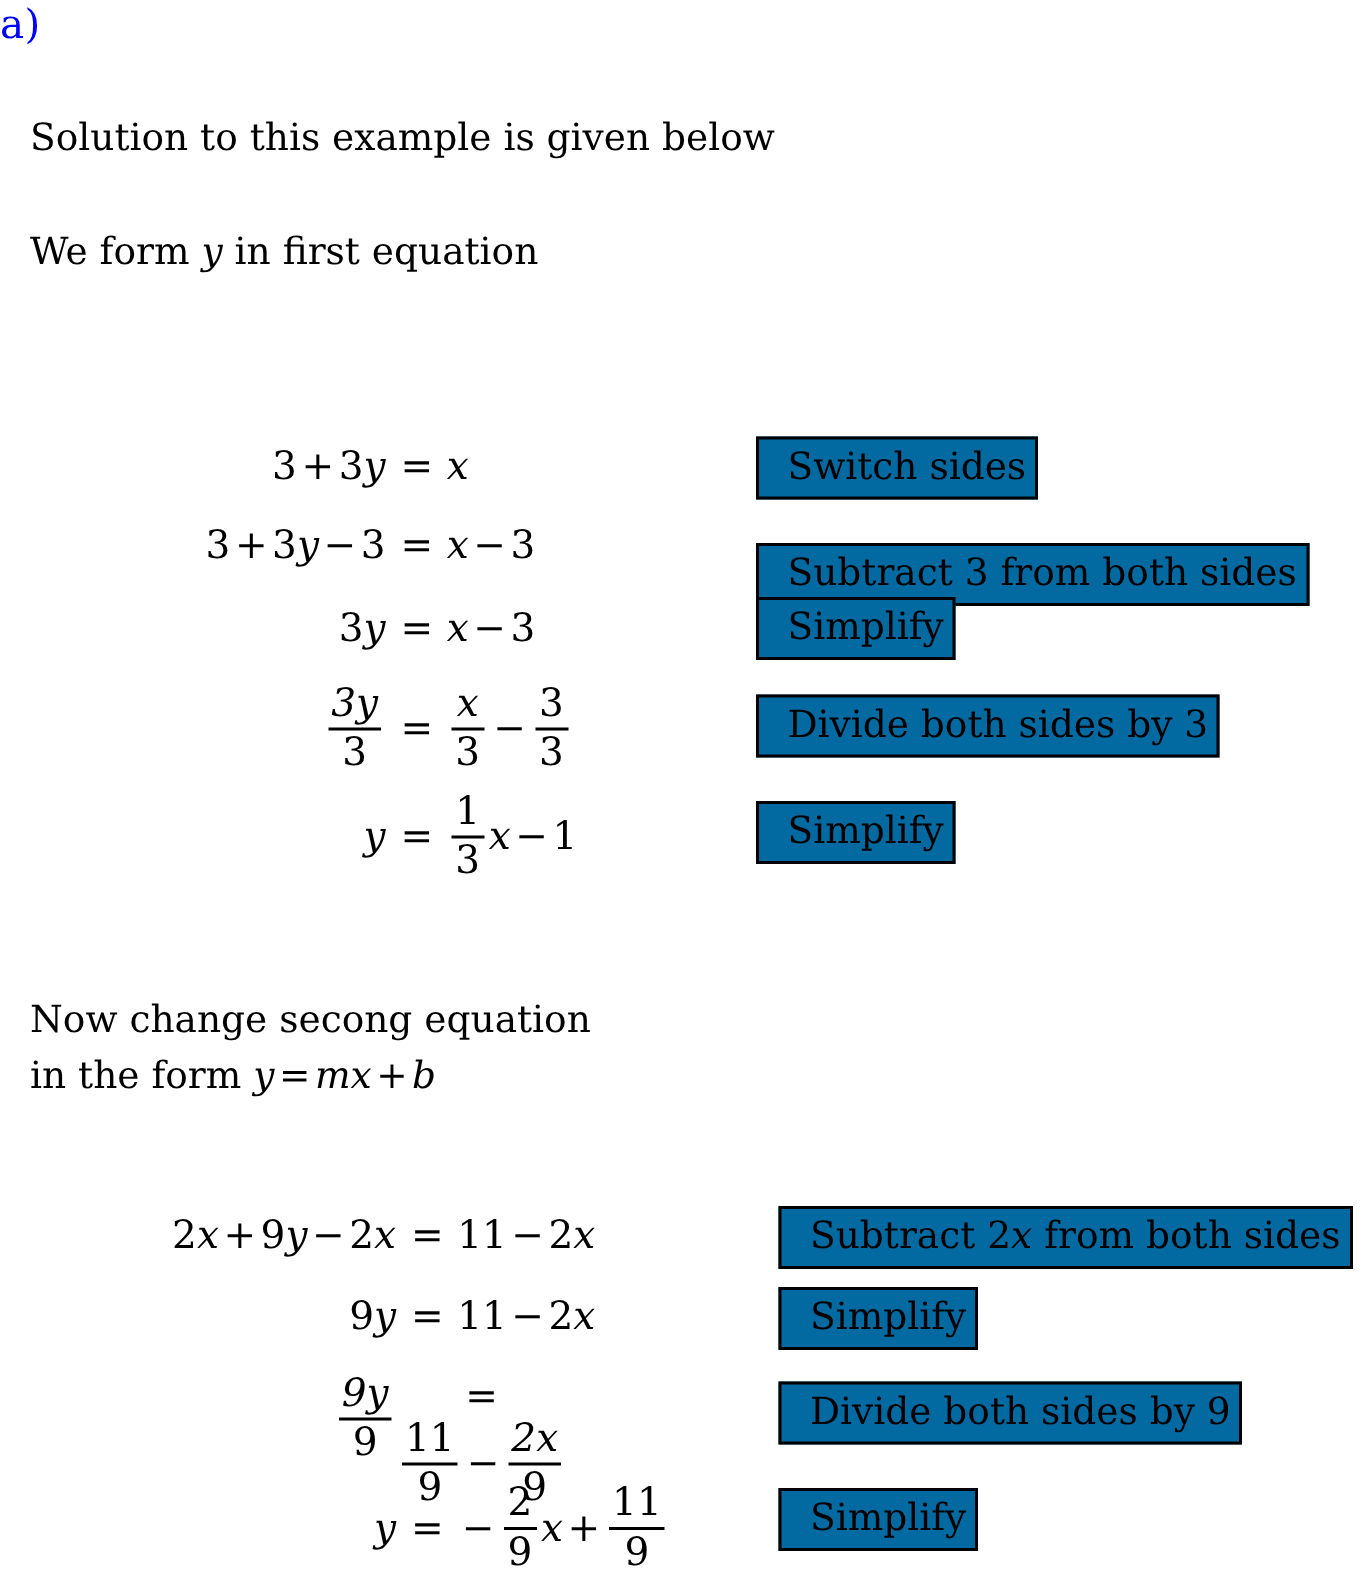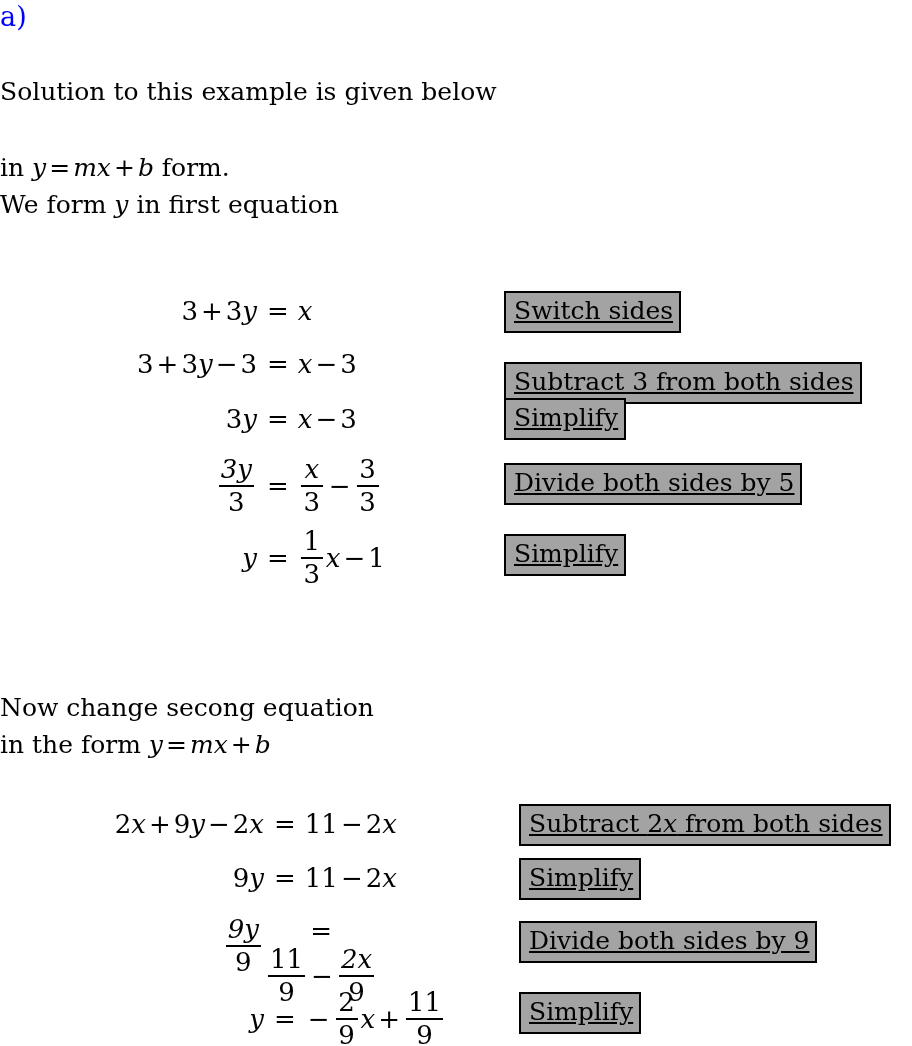--- a/index.html
+++ b/index.html
@@ -37,23 +37,23 @@
   }
 
   
   .prose {
     font-size: 25px;
     line-height: 37px;
     white-space: nowrap;
   }
   #prose-solution { left: 0px; top: 73px; }
   #prose-change   { left: 0px; top: 149px; }
-  #prose-second   { left: 0px; top: 689px; }
-
-  .prose .ln { display: block; }
+  #prose-second   { left: 0px; top: 661px; }
+
+  .prose .ln { display: block; margin-left: 20px; }
 
   
   .mv {
     font-style: italic;
     font-family: "DejaVu Serif", "Liberation Serif", serif;
   }
   .op { padding: 0 3px; }
 
   
   .eqblock { position: absolute; }
@@ -131,26 +131,25 @@
     min-width: 22px;
     height: 2px;
     background: #000;
     margin: 2px 0;
   }
 
   
   .boxnote {
     position: absolute;
     border: 2px solid #000000;
-    background: #a3a3a3;
+    background: #0369a1;
     font-size: 25px;
     line-height: 30px;
-    padding: 3px 6px 5px 8px;
-    white-space: nowrap;
-    text-decoration: underline;
+    padding: 3px 6px 5px 19px;
+    white-space: nowrap;
   }
   #eqblock-1 .boxnote { left: 504px; }
   #eqblock-2 .boxnote { left: 519px; }
 
   #note1-1 { top: 5px; }
   #note1-2 { top: 76px; }
   #note1-3 { top: 112px; }
   #note1-4 { top: 177px; }
   #note1-5 { top: 248px; }
 
@@ -164,21 +163,20 @@
 
 <div class="page">
 
   <div class="abs" id="section-label">a)</div>
 
   <div class="abs prose" id="prose-solution">
     <span class="ln">Solution to this example is given below</span>
   </div>
 
   <div class="abs prose" id="prose-change">
-    <span class="ln"><span>in </span><span class="mv">y</span><span class="op">=</span><span class="mv">m</span><span class="mv">x</span><span class="op">+</span><span class="mv">b</span><span> form.</span></span>
     <span class="ln"><span>We form </span><span class="mv">y</span><span> in first equation</span></span>
   </div>
 
   <div class="eqblock" id="eqblock-1">
 
     <div class="eqrow" id="eq1-r1">
       <div class="eqmath">
         <span class="lhs">
             <span>3</span>
             <span class="op">+</span>
@@ -267,21 +265,21 @@
             <span class="mv">x</span>
             <span class="op">−</span>
             <span>1</span>
           </span>
       </div>
     </div>
 
     <div class="boxnote" id="note1-1">Switch sides</div>
     <div class="boxnote" id="note1-2">Subtract 3 from both sides</div>
     <div class="boxnote" id="note1-3">Simplify</div>
-    <div class="boxnote" id="note1-4">Divide both sides by 5</div>
+    <div class="boxnote" id="note1-4">Divide both sides by 3</div>
     <div class="boxnote" id="note1-5">Simplify</div>
   </div>
 
   <div class="abs prose" id="prose-second">
     <span class="ln">Now change secong equation</span>
     <span class="ln"><span>in the form </span><span class="mv">y</span><span class="op">=</span><span class="mv">m</span><span class="mv">x</span><span class="op">+</span><span class="mv">b</span></span>
   </div>
 
   <div class="eqblock" id="eqblock-2">
 

